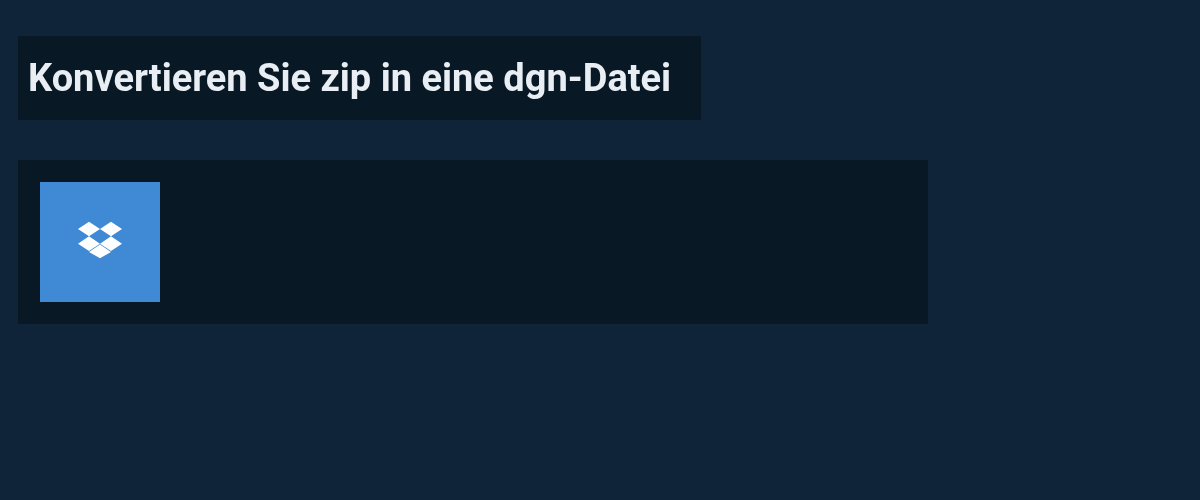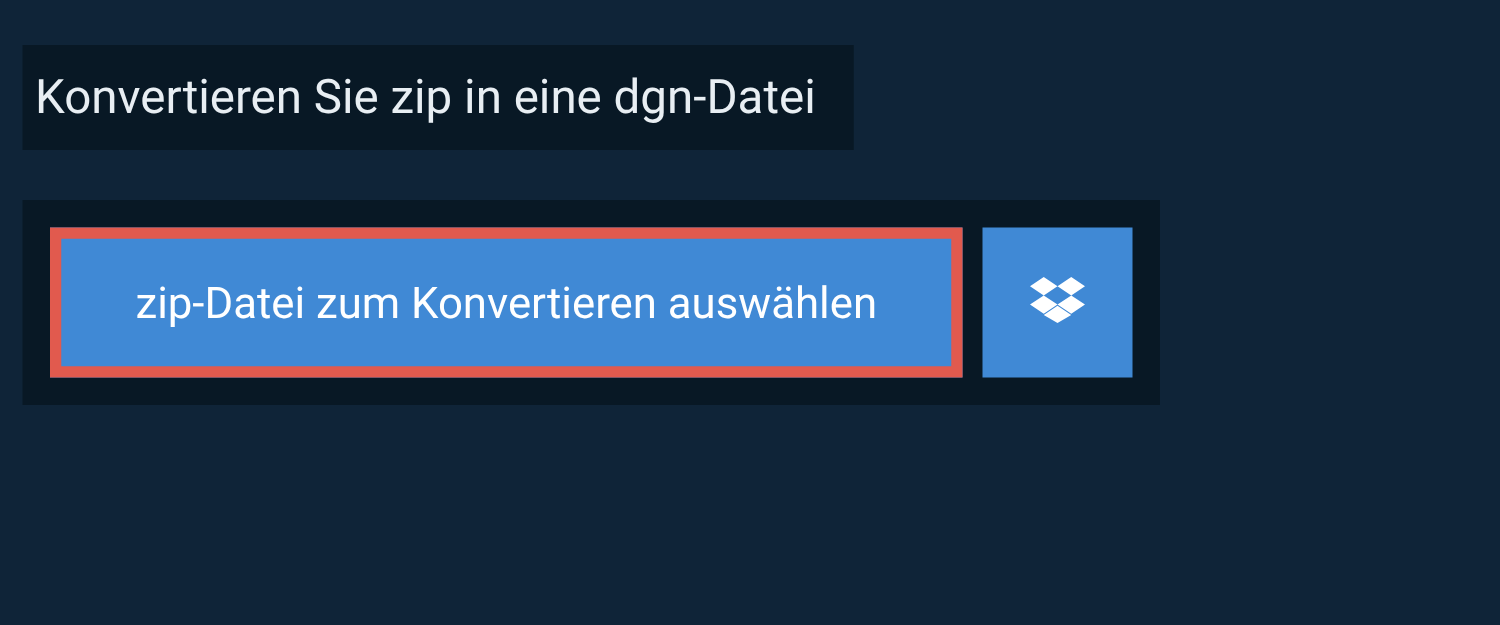--- a/index.html
+++ b/index.html
@@ -14,21 +14,21 @@
       font-family: -apple-system, BlinkMacSystemFont, "Segoe UI", Roboto, Helvetica, Arial, sans-serif;
       padding-top: 36px;
       padding-left: 18px;
     }
     .heading-bar {
       background-color: #081825;
       display: inline-block;
       padding: 20px 30px 20px 10px;
       color: #e8eef3;
       font-size: 38px;
-      font-weight: 400;
+      font-weight: 700;
     }
     .action-panel {
       background-color: #081825;
       width: 910px;
       margin-top: 40px;
       padding: 22px;
       display: flex;
       gap: 16px;
     }
     .select-btn {
@@ -62,23 +62,20 @@
 </head>
 <body>
 
 
 
 <div class="heading-bar">
   <span>Konvertieren Sie zip in eine dgn-Datei</span>
 </div>
 
 <div class="action-panel">
-  <div class="select-btn">
-    <span>zip-Datei zum Konvertieren auswählen</span>
-  </div>
   <div class="dropbox-btn">
     <span>
       <svg viewBox="0 0 24 24" xmlns="http://www.w3.org/2000/svg">
         <path d="M6 2L0 6l6 4-6 4 6 4 6-4 6 4 6-4-6-4 6-4-6-4-6 4-6-4zm6 4l6 4-6 4-6-4 6-4zm-6 12.5l6 3.5 6-3.5-6-4-6 4z"></path>
       </svg>
     </span>
   </div>
 </div>
 
 

